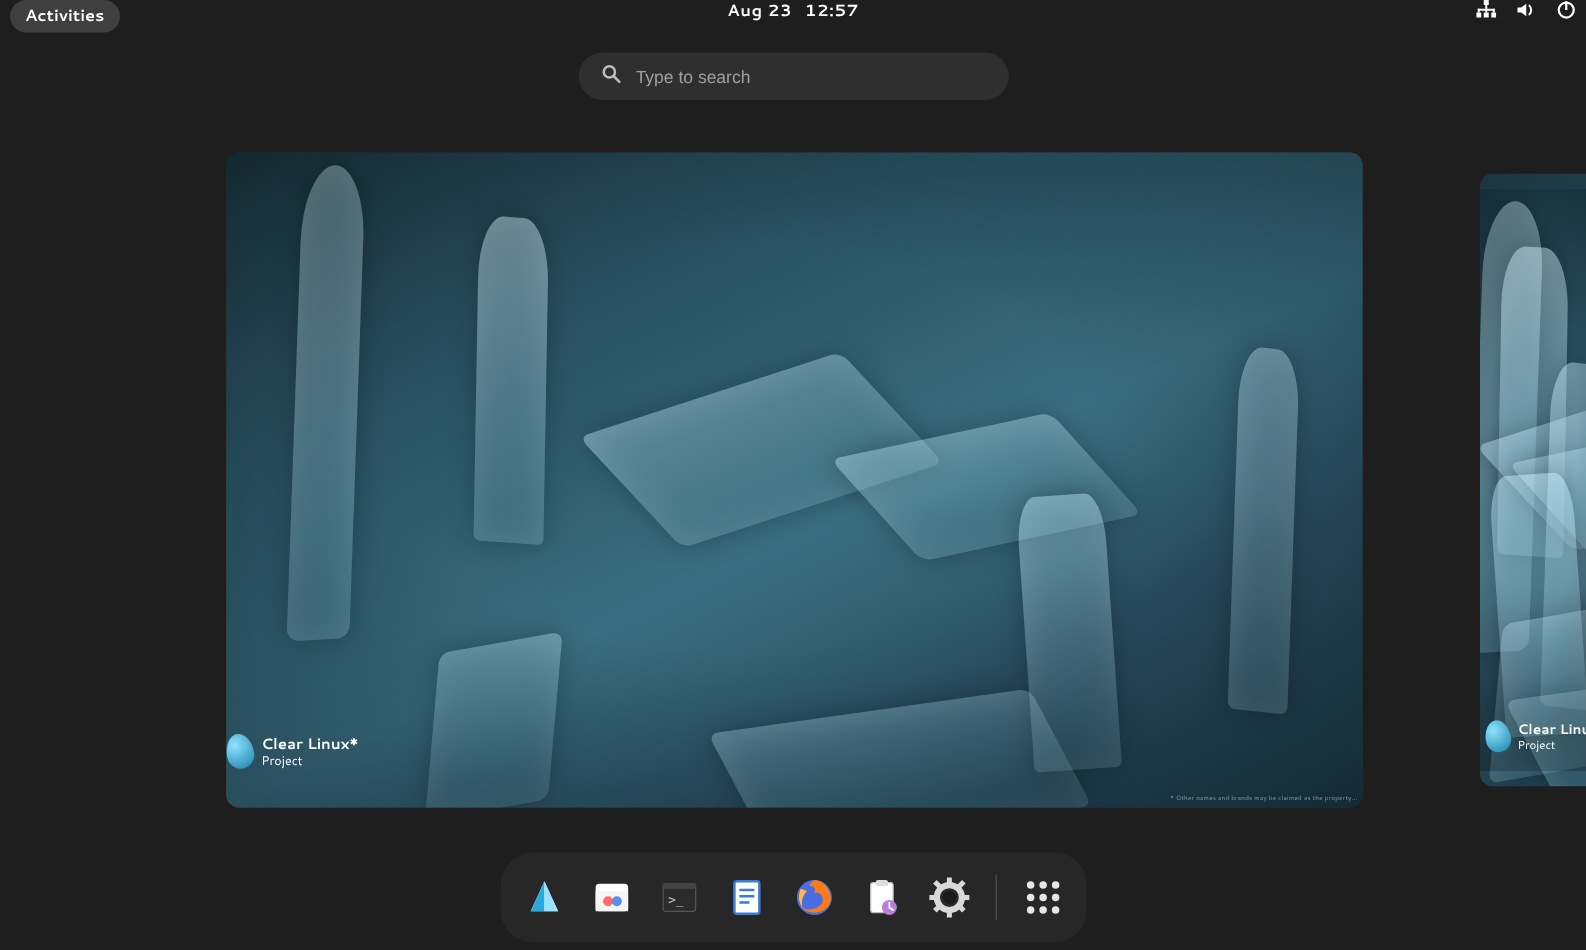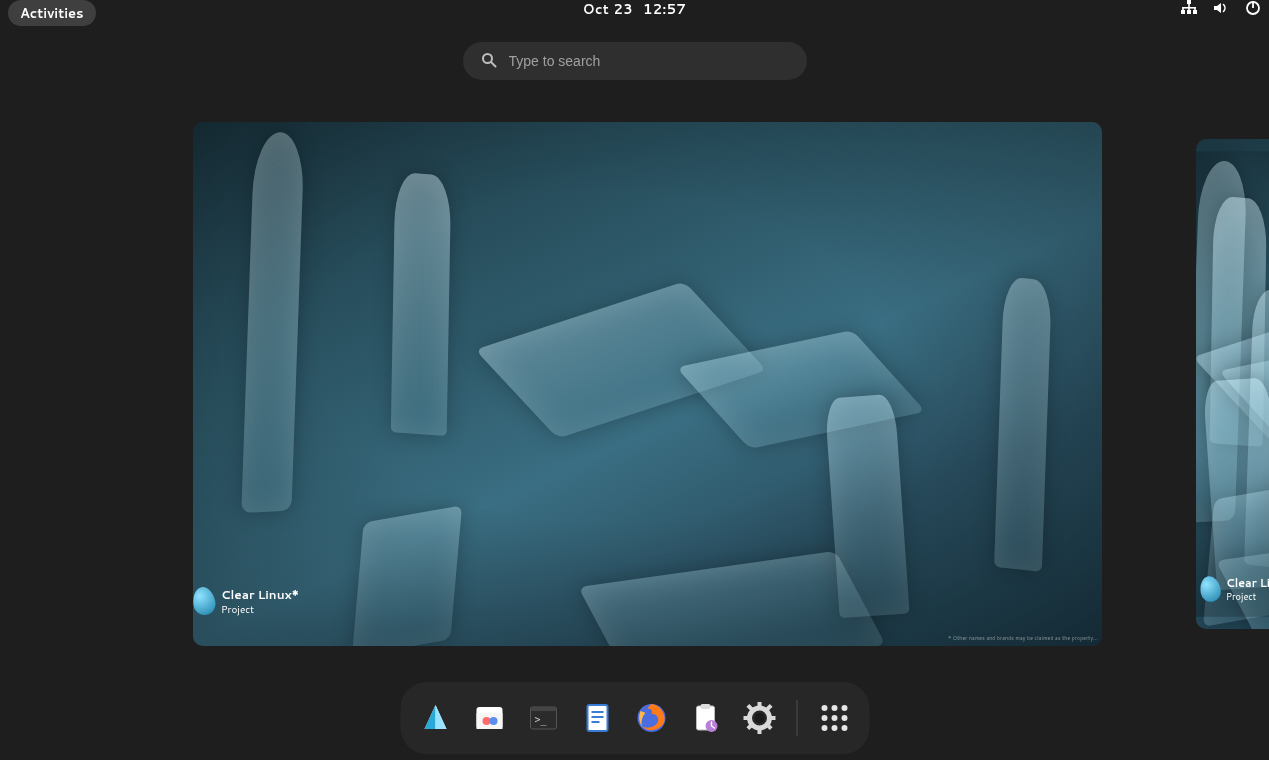--- a/index.html
+++ b/index.html
@@ -86,21 +86,21 @@
       flex: 1;
     }
     .search-input::placeholder {
       color: #a0a0a0;
     }
     
     
     .workspace-row {
       position: absolute;
       top: 122px;
-      left: 12px;
+      left: 0;
       right: 0;
       height: 376px;
     }
     .workspace-main {
       position: absolute;
       left: 181px;
       top: 0;
       width: 909px;
       height: 524px;
       border-radius: 10px;
@@ -224,21 +224,21 @@
       background: #e6e6e6;
       border-radius: 50%;
     }
   </style>
 </head>
 <body>
 
 <div class="topbar">
   <div class="activities-pill">Activities</div>
   <div class="datetime">
-    <span>Oct 23</span>
+    <span>Aug 23</span>
     <span>12:57</span>
   </div>
   <div class="tray">
     <span>
       <svg viewBox="0 0 16 16">
           <rect x="6" y="0" width="4" height="4"></rect>
           <rect x="0" y="10" width="4" height="4"></rect>
           <rect x="6" y="10" width="4" height="4"></rect>
           <rect x="12" y="10" width="4" height="4"></rect>
           <rect x="7.2" y="4" width="1.6" height="3"></rect>

